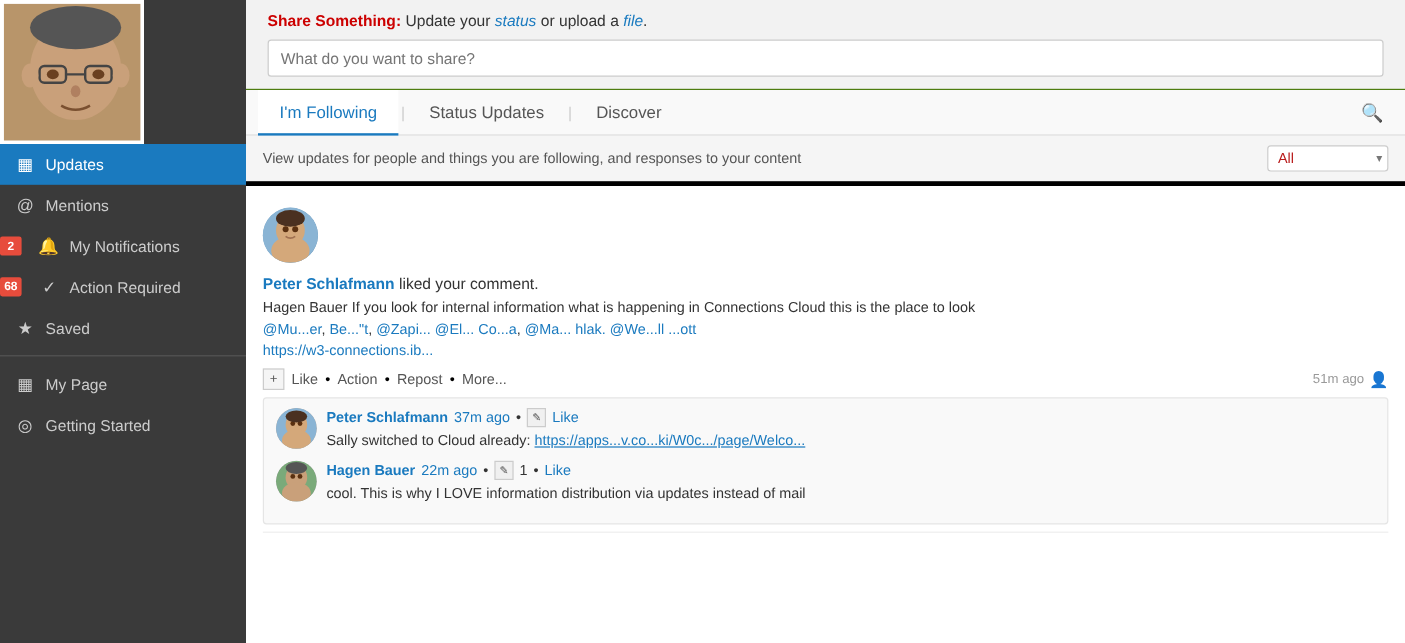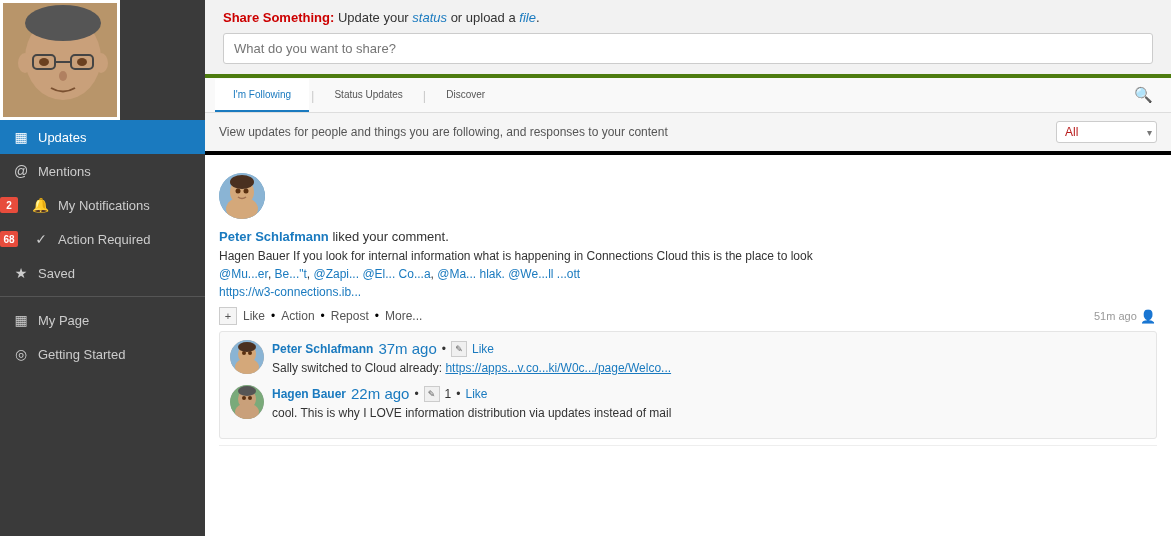--- a/index.html
+++ b/index.html
@@ -67,21 +67,21 @@
       display: flex;
       flex-direction: column;
       background: #e8e8e8;
       overflow: hidden;
     }
 
     
     #share-bar {
       background: #f2f2f2;
       padding: 10px 18px;
-      border-bottom: 4px solid #4d7c0f;
+      border-bottom: 1px solid #4d7c0f;
     }
     #share-bar .share-label {
       font-size: 13px;
       color: #333;
     }
     #share-bar .share-label strong {
       color: #cc0000;
     }
     #share-bar .share-label a {
       color: #1a7abf;
@@ -115,21 +115,21 @@
       align-items: center;
       border-bottom: 1px solid #ddd;
       background: #f9f9f9;
       padding: 0 10px;
       position: relative;
     }
     .tab {
       padding: 10px 18px;
       cursor: pointer;
       color: #555;
-      font-size: 10px;
+      font-size: 14px;
       border-bottom: 2px solid transparent;
       margin-bottom: -1px;
     }
     .tab.active {
       color: #1a7abf;
       border-bottom: 2px solid #1a7abf;
       background: #fff;
     }
     .tab-divider {
       color: #ccc;
@@ -308,21 +308,21 @@
       gap: 5px;
       flex-wrap: wrap;
     }
     .reply-header .r-author {
       color: #1a7abf;
       font-weight: bold;
       cursor: pointer;
     }
     .reply-header .r-time {
       color: #1a7abf;
-      font-size: 15px;
+      font-size: 12px;
       cursor: pointer;
     }
     .reply-header .r-edit {
       width: 16px;
       height: 16px;
       border: 1px solid #ccc;
       display: flex;
       align-items: center;
       justify-content: center;
       font-size: 9px;

